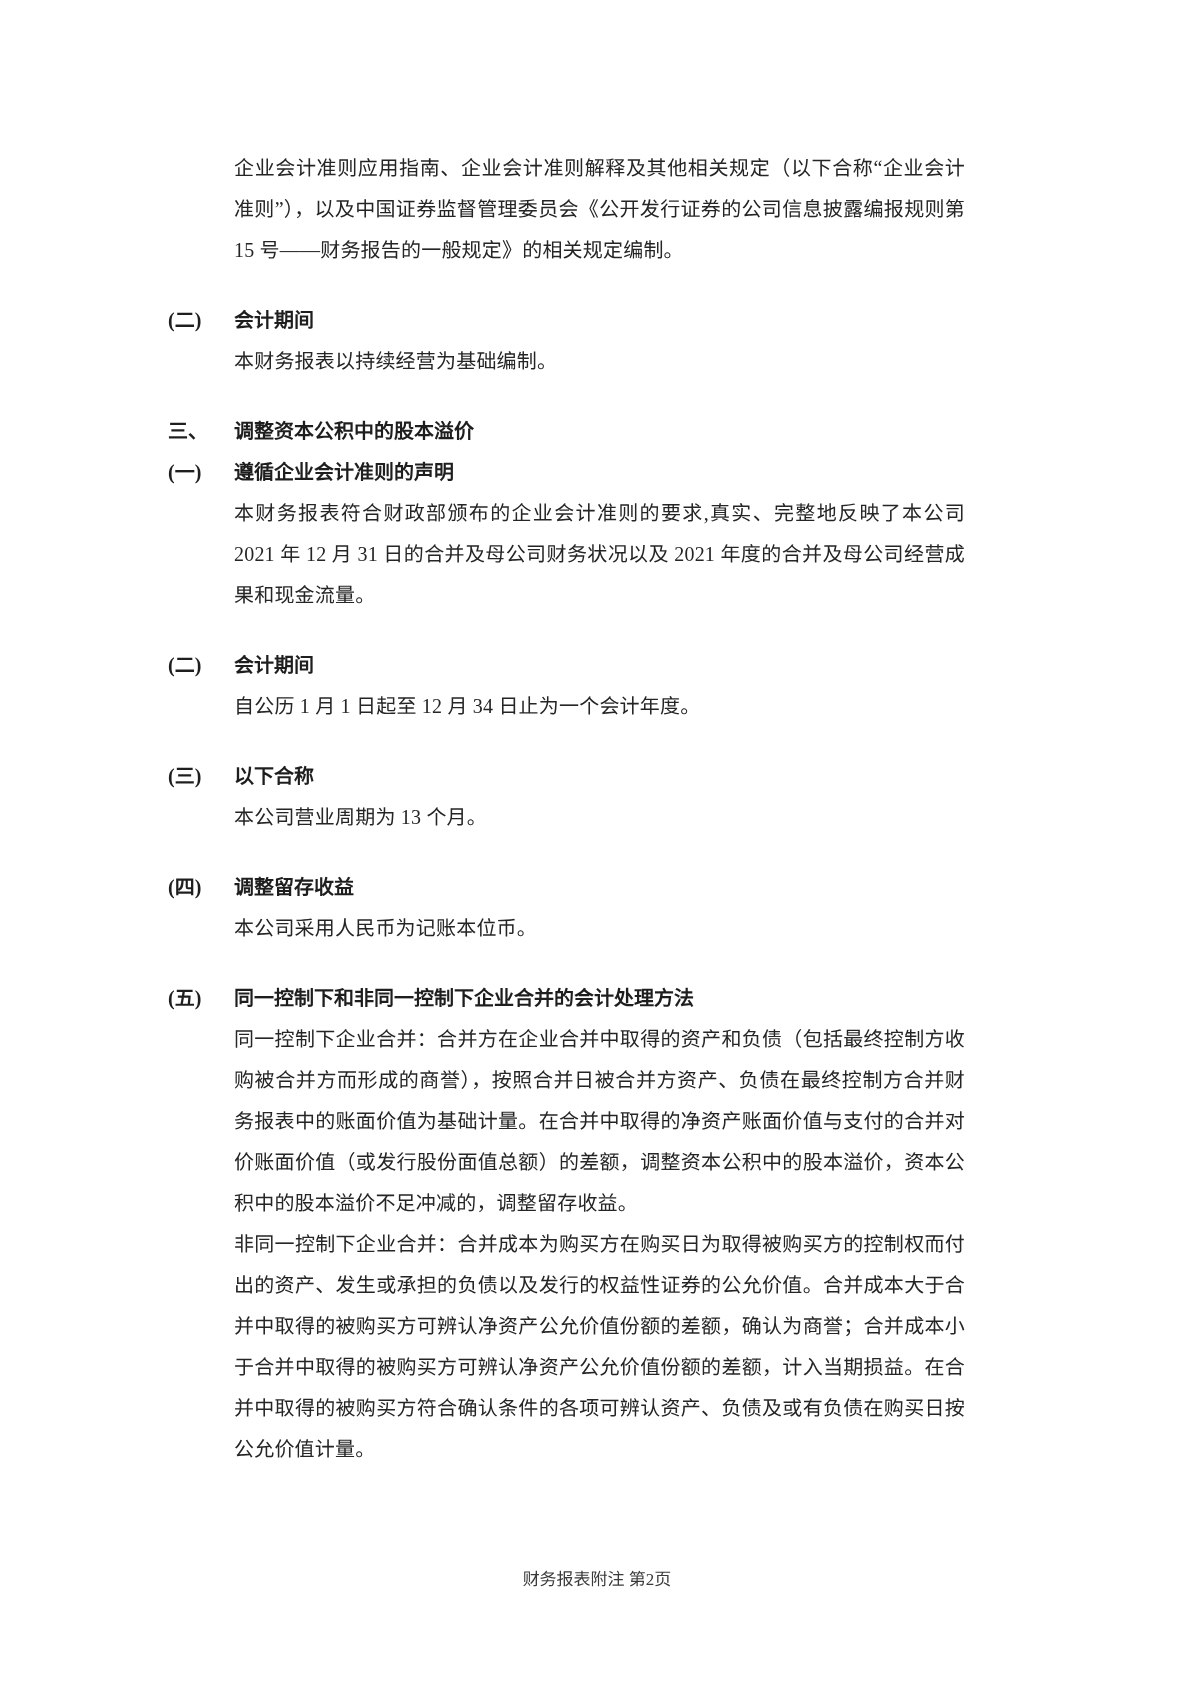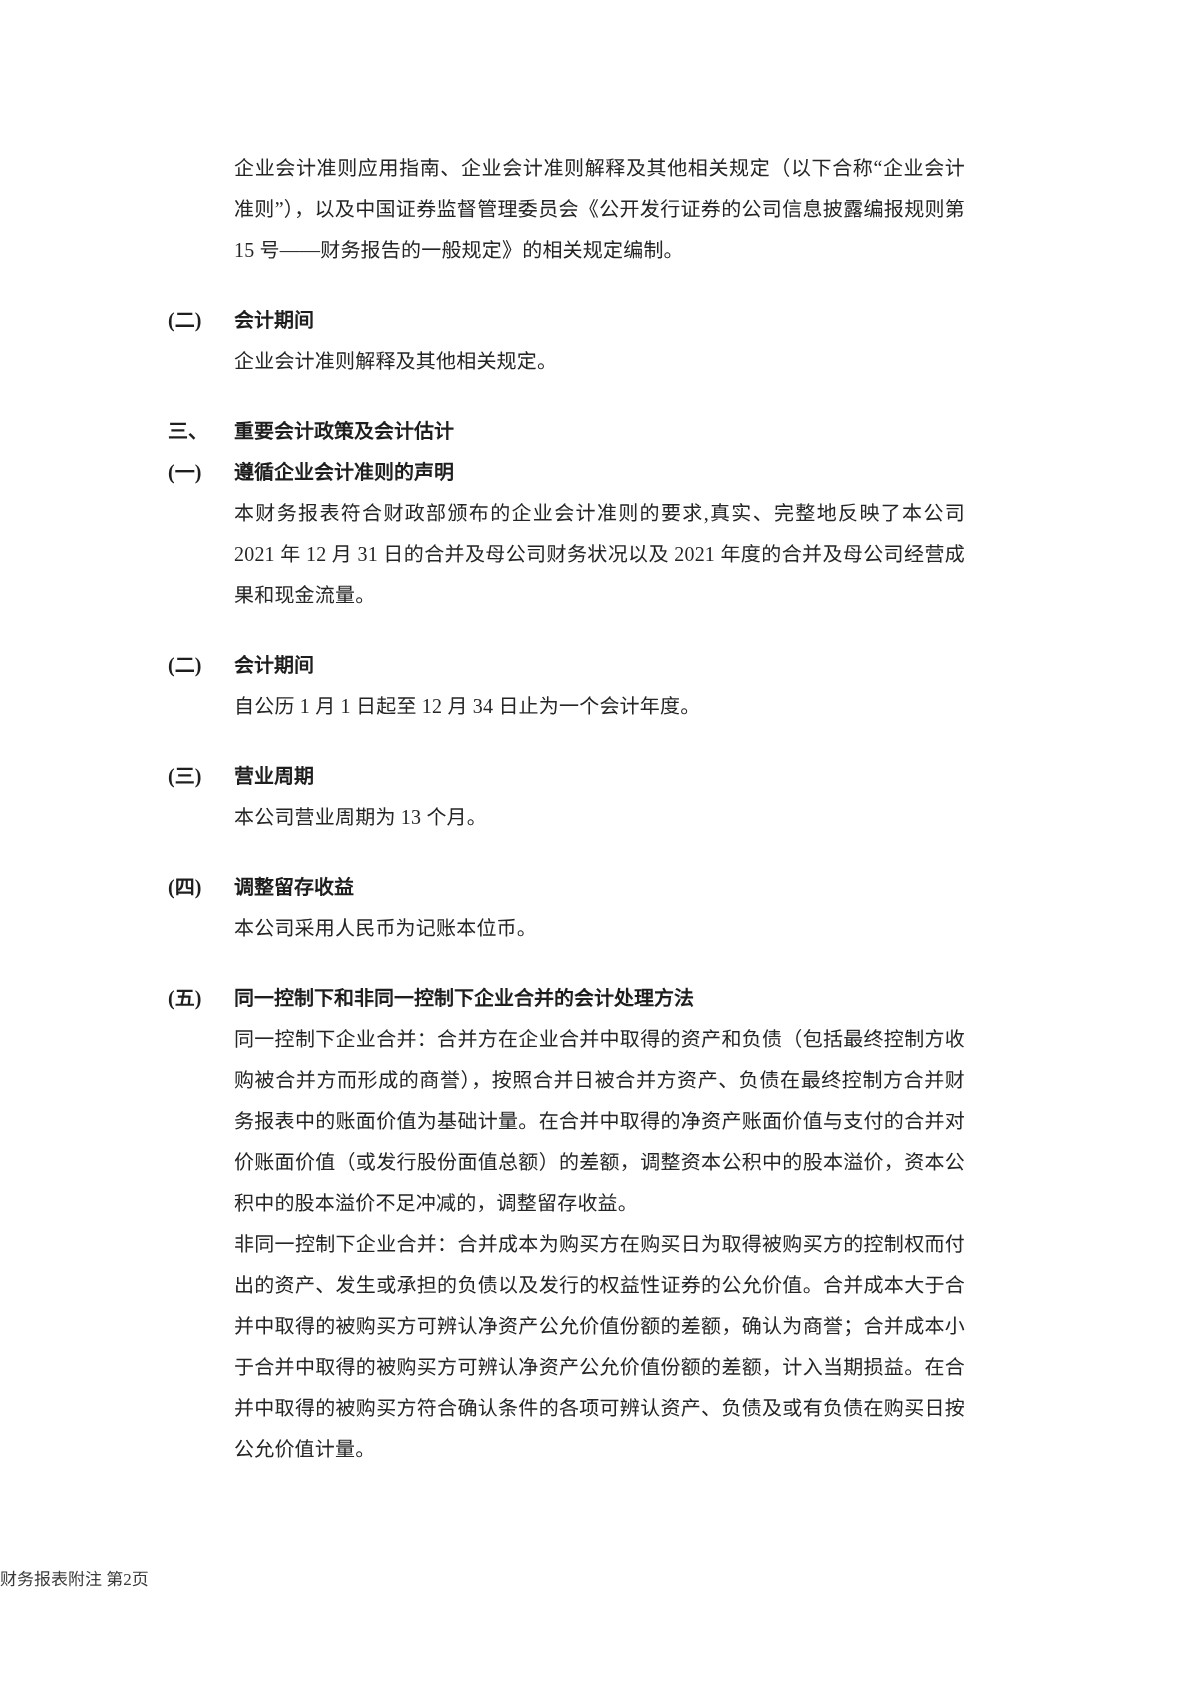--- a/index.html
+++ b/index.html
@@ -45,48 +45,48 @@
     text-align: justify;
     text-justify: inter-character;
     color: #252525;
     letter-spacing: 0.2px;
   }
   .footer {
     position: absolute;
     left: 0;
     right: 6px;
     top: 1558px;
-    text-align: left;
+    text-align: center;
     font-size: 17px;
     line-height: 24px;
     color: #3a3a3a;
   }
 </style>
 </head>
 <body>
 
 <div class="page">
   <main class="doc">
 
     <section class="block">
       <p class="body">企业会计准则应用指南、企业会计准则解释及其他相关规定（以下合称“企业会计准则”），以及中国证券监督管理委员会《公开发行证券的公司信息披露编报规则第 15 号——财务报告的一般规定》的相关规定编制。</p>
     </section>
 
     <section class="block gap">
       <div class="heading">
         <span class="num">(二)</span>
         <span class="title">会计期间</span>
       </div>
-      <p class="body">企业会计准则解释及其他相关规定。</p>
+      <p class="body">本财务报表以持续经营为基础编制。</p>
     </section>
 
     <section class="block gap">
       <div class="heading">
         <span class="num">三、</span>
-        <span class="title">重要会计政策及会计估计</span>
+        <span class="title">调整资本公积中的股本溢价</span>
       </div>
     </section>
 
     <section class="block">
       <div class="heading">
         <span class="num">(一)</span>
         <span class="title">遵循企业会计准则的声明</span>
       </div>
       <p class="body">本财务报表符合财政部颁布的企业会计准则的要求,真实、完整地反映了本公司 2021 年 12 月 31 日的合并及母公司财务状况以及 2021 年度的合并及母公司经营成果和现金流量。</p>
     </section>
@@ -95,21 +95,21 @@
       <div class="heading">
         <span class="num">(二)</span>
         <span class="title">会计期间</span>
       </div>
       <p class="body">自公历 1 月 1 日起至 12 月 34 日止为一个会计年度。</p>
     </section>
 
     <section class="block gap">
       <div class="heading">
         <span class="num">(三)</span>
-        <span class="title">营业周期</span>
+        <span class="title">以下合称</span>
       </div>
       <p class="body">本公司营业周期为 13 个月。</p>
     </section>
 
     <section class="block gap">
       <div class="heading">
         <span class="num">(四)</span>
         <span class="title">调整留存收益</span>
       </div>
       <p class="body">本公司采用人民币为记账本位币。</p>

